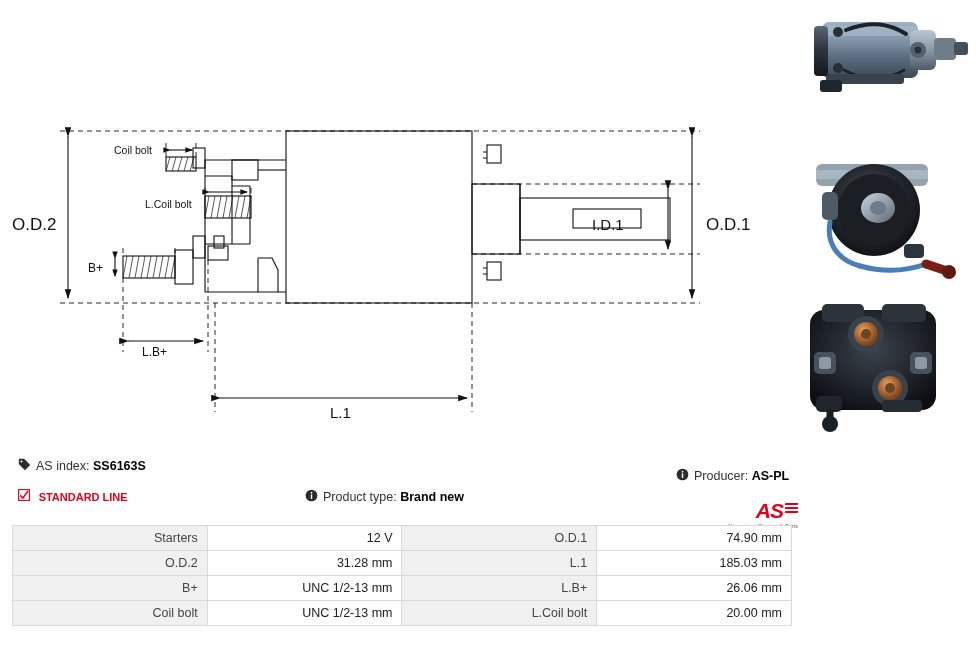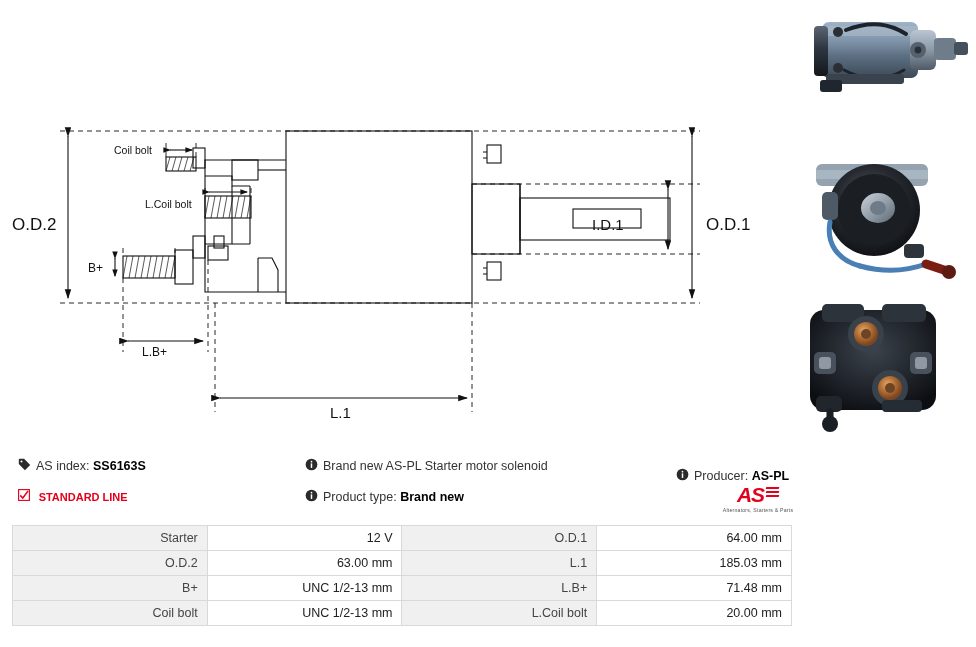--- a/index.html
+++ b/index.html
@@ -58,22 +58,22 @@
     color: #e2001a; font-weight: bold; font-size: 11px;
   }
   #standard-line .chk { color: #e2001a; margin-right: 5px; font-size: 13px; }
 
   #desc-line { left: 305px; top: 10px; }
   #product-type-line { left: 305px; top: 41px; }
 
   #producer-line { left: 676px; top: 20px; }
 
   #brand-logo {
-    position:absolute; left: 718px; top: 36px;
-    width: 80px; text-align:center;
+    position:absolute; left: 718px; top: 52px;
+    width: 80px; text-align:right;
   }
   #brand-logo .as-text {
     font-family: "Liberation Sans", sans-serif;
     font-weight: bold;
     font-style: italic;
     font-size: 21px;
     color: #e2001a;
     letter-spacing: -1px;
     line-height: 1;
     display:inline-block;
@@ -356,29 +356,20 @@
 
   <div class="info-line" id="standard-line">
     <span class="chk">
       <svg width="12" height="12" viewBox="0 0 16 16">
           <rect x="0.8" y="0.8" width="14.4" height="14.4" fill="none" stroke="#e2001a" stroke-width="1.5"></rect>
           <path d="M3 8.5 L6.4 12 L13.5 2.5" fill="none" stroke="#e2001a" stroke-width="2"></path>
         </svg>
     </span><span>STANDARD LINE</span>
   </div>
 
-  <div class="info-line" id="desc-line">
-    <span class="ico">
-      <svg width="13" height="13" viewBox="0 0 16 16">
-          <circle cx="8" cy="8" r="7.2" fill="#2b2b2b"></circle>
-          <rect x="7.1" y="6.6" width="1.8" height="5.6" fill="#fff"></rect>
-          <rect x="7.1" y="3.5" width="1.8" height="2" fill="#fff"></rect>
-        </svg>
-    </span><span>Brand new AS-PL Starter motor solenoid</span>
-  </div>
 
   <div class="info-line" id="product-type-line">
     <span class="ico">
       <svg width="13" height="13" viewBox="0 0 16 16">
           <circle cx="8" cy="8" r="7.2" fill="#2b2b2b"></circle>
           <rect x="7.1" y="6.6" width="1.8" height="5.6" fill="#fff"></rect>
           <rect x="7.1" y="3.5" width="1.8" height="2" fill="#fff"></rect>
         </svg>
     </span><span>Product type:</span>
     <b>Brand new</b>
@@ -397,36 +388,36 @@
 
   <div id="brand-logo">
     <span class="as-text">AS</span><span class="as-bars"><i></i><i></i><i></i></span>
     <div class="as-sub">Alternators, Starters &amp; Parts</div>
   </div>
 </div>
 
 <table id="spec-table">
   <tbody>
     <tr>
-      <td class="lbl">Starter</td>
+      <td class="lbl">Starters</td>
       <td class="val">12 V</td>
       <td class="lbl">O.D.1</td>
-      <td class="val">64.00 mm</td>
+      <td class="val">74.90 mm</td>
     </tr>
     <tr>
       <td class="lbl">O.D.2</td>
-      <td class="val">63.00 mm</td>
+      <td class="val">31.28 mm</td>
       <td class="lbl">L.1</td>
       <td class="val">185.03 mm</td>
     </tr>
     <tr>
       <td class="lbl">B+</td>
       <td class="val">UNC 1/2-13 mm</td>
       <td class="lbl">L.B+</td>
-      <td class="val">71.48 mm</td>
+      <td class="val">26.06 mm</td>
     </tr>
     <tr>
       <td class="lbl">Coil bolt</td>
       <td class="val">UNC 1/2-13 mm</td>
       <td class="lbl">L.Coil bolt</td>
       <td class="val">20.00 mm</td>
     </tr>
   </tbody>
 </table>
 

